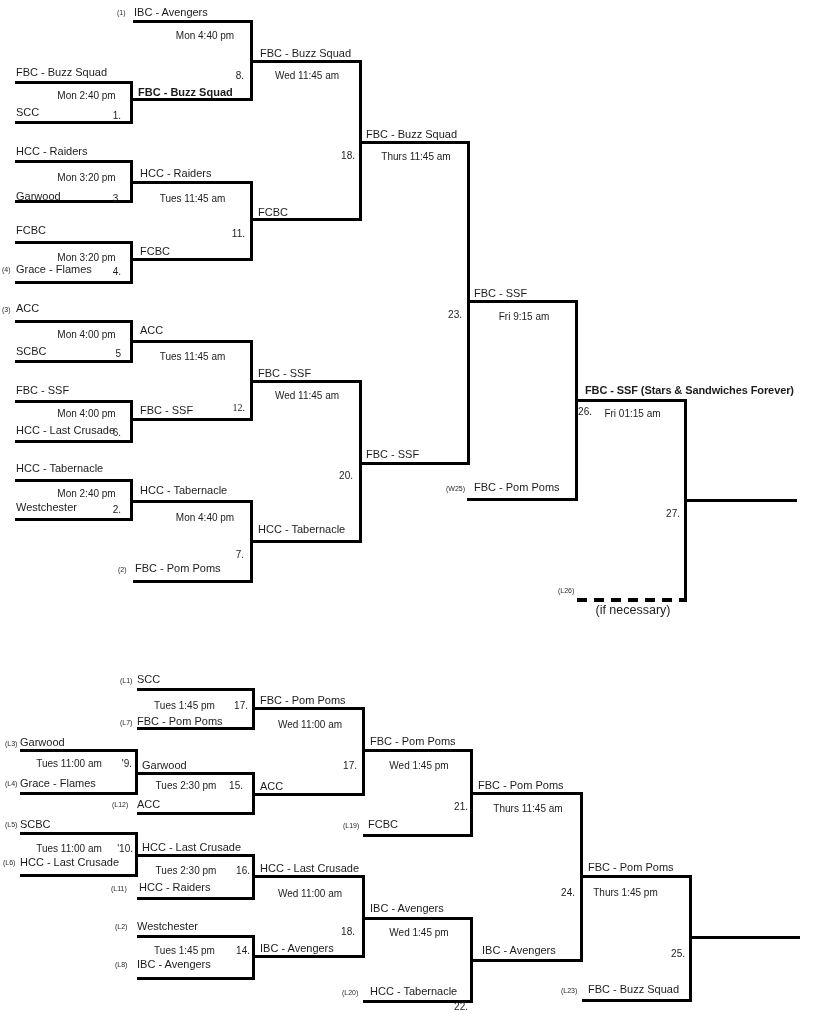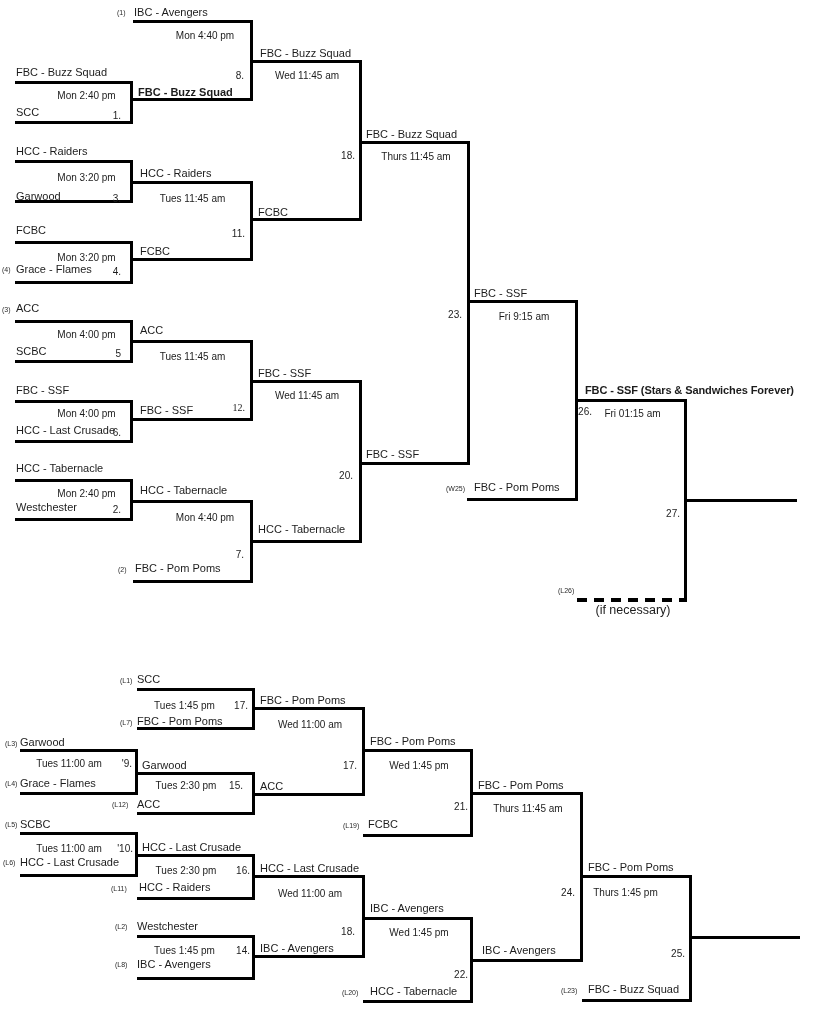--- a/index.html
+++ b/index.html
@@ -217,21 +217,21 @@
       <div class="txt num ar" style="left: 255px; top: 926px; width: 100px;">18.</div>
       <div class="txt seed" style="left: 115px; top: 923px;">(L2)</div>
       <div class="txt team" style="left: 137px; top: 920px;">Westchester</div>
       <div class="txt time ac" style="left: 137px; top: 945px; width: 95px;">Tues 1:45 pm</div>
       <div class="txt num ar" style="left: 137px; top: 945px; width: 113px;">14.</div>
       <div class="txt seed" style="left: 115px; top: 961px;">(L8)</div>
       <div class="txt team" style="left: 137px; top: 958px;">IBC - Avengers</div>
       <div class="txt team" style="left: 260px; top: 942px;">IBC - Avengers</div>
       <div class="txt team" style="left: 370px; top: 902px;">IBC - Avengers</div>
       <div class="txt time ac" style="left: 365px; top: 927px; width: 108px;">Wed 1:45 pm</div>
-      <div class="txt num ar" style="left: 365px; top: 969px; width: 103px;">22.</div>
+      <div class="txt num ar" style="left: 365px; top: 1001px; width: 103px;">22.</div>
       <div class="txt seed" style="left: 342px; top: 989px;">(L20)</div>
       <div class="txt team" style="left: 370px; top: 985px;">HCC - Tabernacle</div>
       <div class="txt team" style="left: 482px; top: 944px;">IBC - Avengers</div>
       <div class="txt num ar" style="left: 473px; top: 887px; width: 102px;">24.</div>
       <div class="txt team" style="left: 588px; top: 861px;">FBC - Pom Poms</div>
       <div class="txt time ac" style="left: 583px; top: 887px; width: 85px;">Thurs 1:45 pm</div>
       <div class="txt seed" style="left: 561px; top: 987px;">(L23)</div>
       <div class="txt team" style="left: 588px; top: 983px;">FBC - Buzz Squad</div>
       <div class="txt num ar" style="left: 583px; top: 948px; width: 102px;">25.</div>
     </div>

